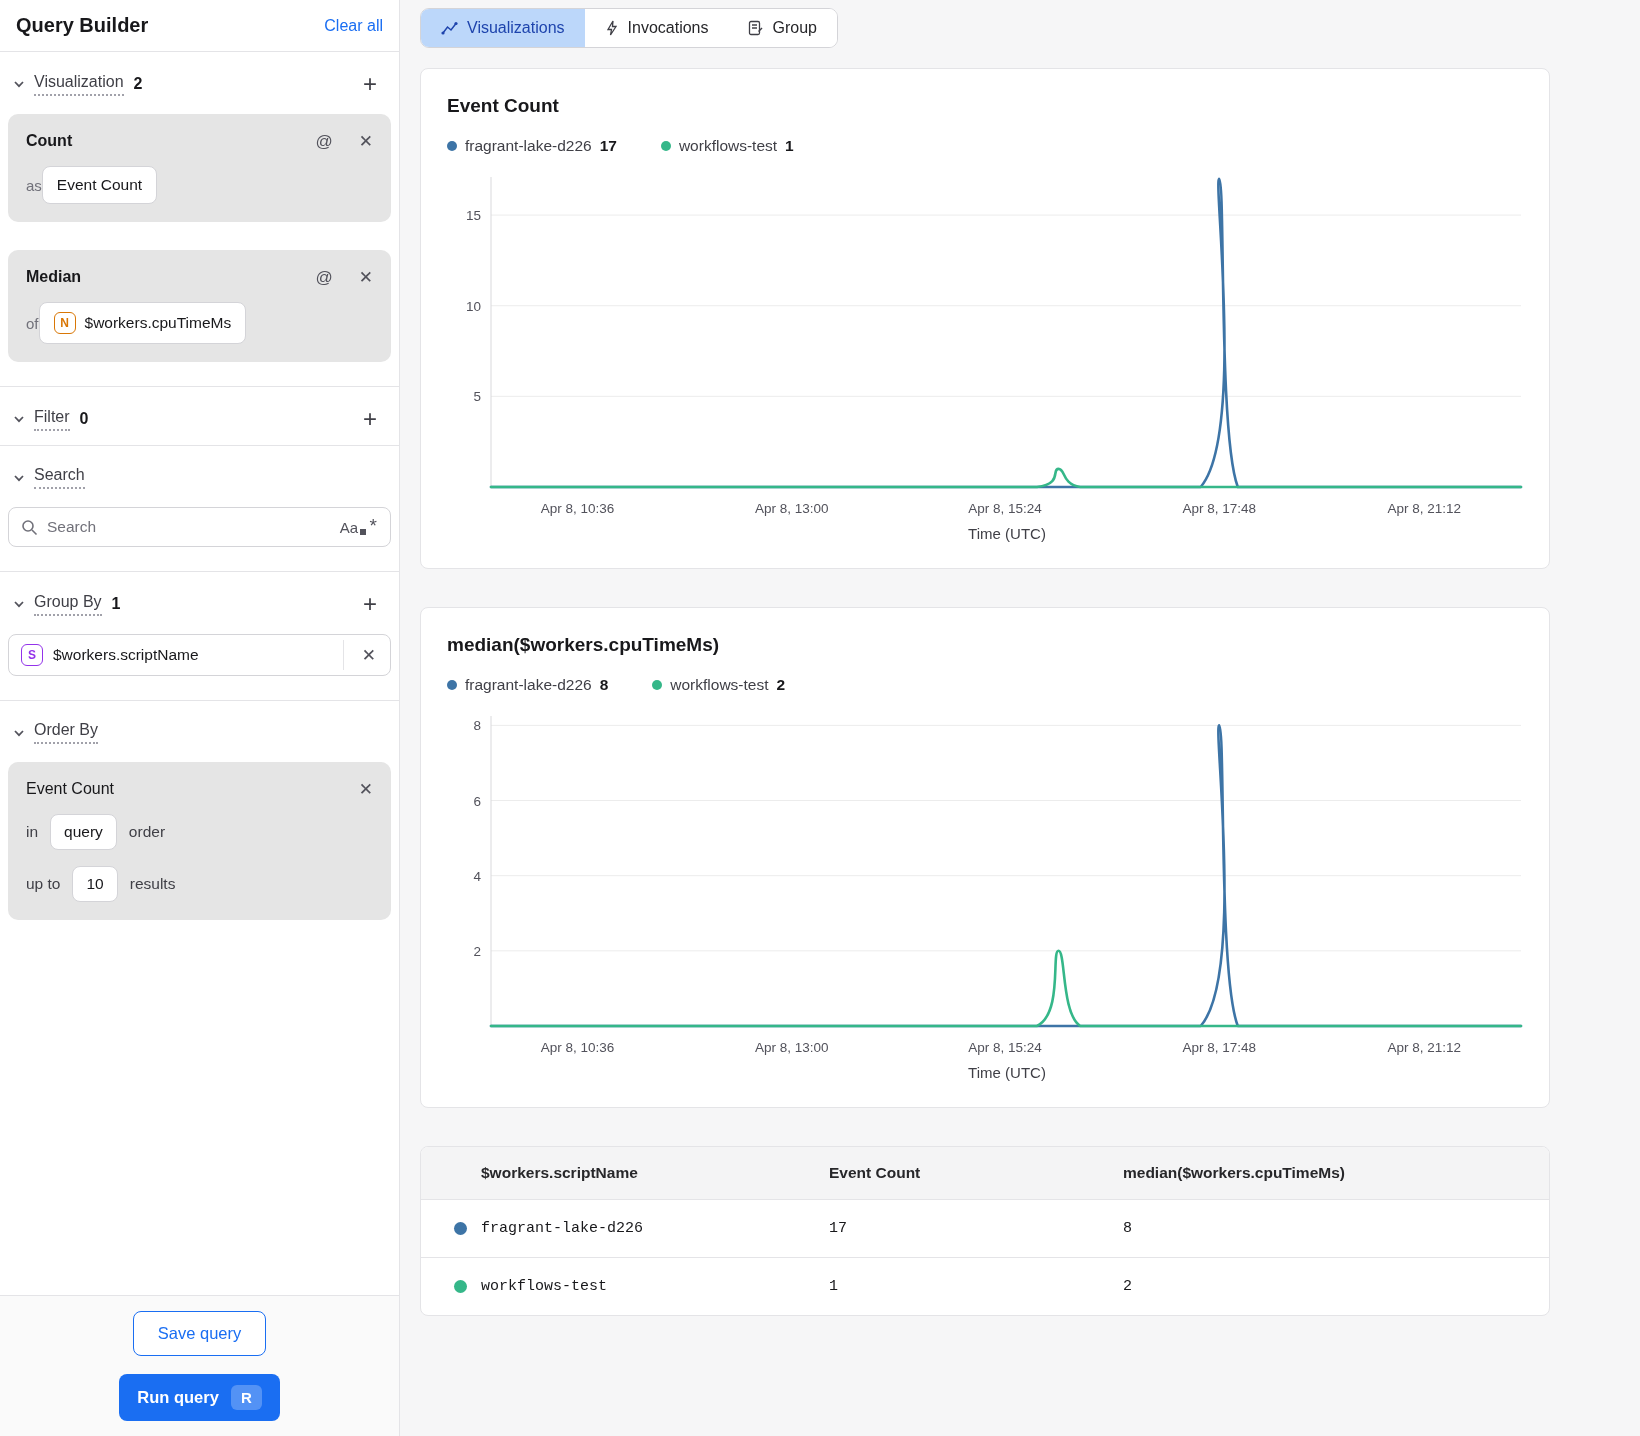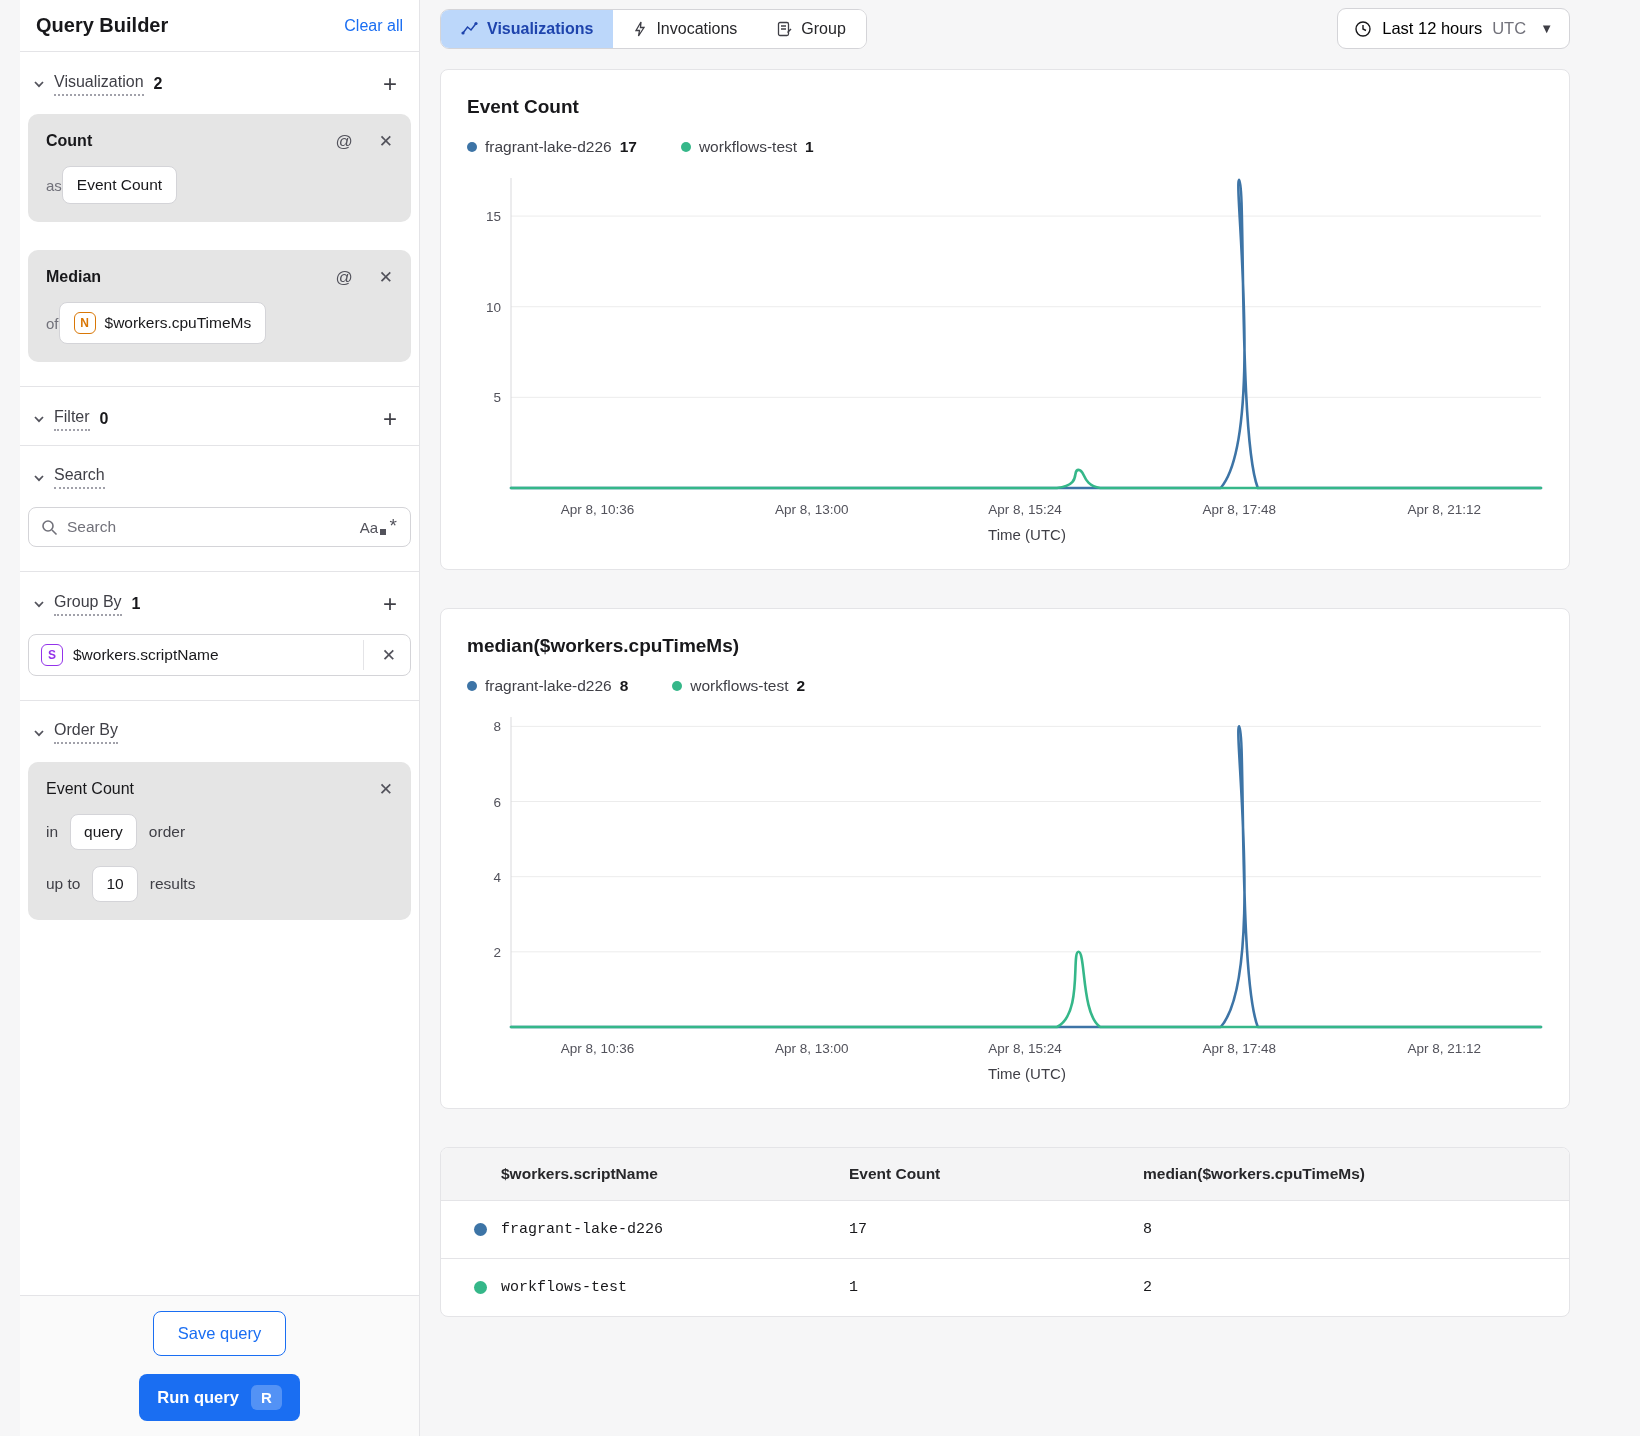--- a/index.html
+++ b/index.html
@@ -1,17 +1,17 @@
 <!DOCTYPE html>
 <html><head>
 <meta charset="utf-8">
 <style>
   * { margin:0; padding:0; box-sizing:border-box; }
   html,body { width:1640px; height:1436px; font-family:"Liberation Sans", sans-serif; background:#f6f6f7; color:#18181b; overflow:hidden; }
-  .app { display:flex; width:1640px; height:1436px;padding-left:20px; }
+  .app { display:flex; width:1640px; height:1436px; }
 
   
   .sidebar { width:400px; min-width:400px; background:#fff; border-right:1px solid #e4e4e7; display:flex; flex-direction:column; }
   .sb-header { display:flex; align-items:center; justify-content:space-between; padding:14px 16px; border-bottom:1px solid #e4e4e7; }
   .sb-title { font-size:20px; font-weight:700; }
   .link-btn { color:#1a6ef2; font-size:16px; cursor:pointer; background:none; border:none; font-family:inherit; }
   .sb-section-head { display:flex; align-items:center; padding:20px 16px 14px 12px; }
   .chev { color:#52525b; margin-right:8px; display:inline-flex; }
   .sec-label { font-size:16px; color:#3f3f46; border-bottom:2px dotted #a1a1aa; padding-bottom:3px; }
   .sec-count { font-size:16px; font-weight:700; margin-left:10px; }
@@ -42,21 +42,21 @@
   .sb-footer { margin-top:auto; border-top:1px solid #e4e4e7; background:#fafafa; padding:15px 16px; display:flex; align-items:center; gap:18px;flex-direction:column; }
   .btn-secondary { background:#fff; border:1px solid #1a6ef2; color:#1a6ef2; font-size:16.5px; border-radius:8px; padding:12px 24px; cursor:pointer; font-family:inherit; }
   .btn-primary { background:#1a6ef2; border:none; color:#fff; font-size:16.5px; font-weight:600; border-radius:8px; padding:11px 18px; cursor:pointer; display:inline-flex; align-items:center; gap:12px; flex:1; justify-content:space-between; font-family:inherit; }
   .kbd { background:rgba(255,255,255,.25); border-radius:6px; padding:4px 10px; font-size:15px; font-weight:600; }
 
   
   .main { flex:1; padding:8px 92px 0 20px; display:flex; flex-direction:column; }
   .topbar { display:flex; align-items:center; justify-content:space-between; }
   .tab-group { display:inline-flex; background:#fff; border:1px solid #d4d4d8; border-radius:9px; overflow:hidden; }
   .tab { display:inline-flex; align-items:center; gap:9px; padding:10px 20px; font-size:16px; color:#27272a; cursor:pointer; background:#fff; border:none; font-family:inherit; }
-  .tab.active { background:#bcd7fa; color:#1e44ad; font-weight:700; }
+  .tab.active { background:#bcd7fa; color:#1e44ad; font-weight:400; }
   .tab .t-ic { display:inline-flex; color:#3f3f46; }
   .tab.active .t-ic { color:#1e44ad; }
   .time-btn { display:inline-flex; align-items:center; gap:10px; background:#fff; border:1px solid #d4d4d8; border-radius:9px; padding:10px 16px; font-size:16.5px; cursor:pointer; font-family:inherit; }
   .time-zone { color:#71717a; }
   .caret { font-size:13px; color:#3f3f46; margin-left:4px; }
 
   .card { background:#fff; border:1px solid #e4e4e7; border-radius:8px; margin-top:20px; padding:26px; }
   .chart-title { font-size:19px; font-weight:700; }
   .legend { display:flex; align-items:center; gap:44px; margin-top:20px; }
   .legend-item { display:flex; align-items:center; gap:8px; font-size:15.5px; color:#3f3f46; }
@@ -250,31 +250,20 @@
               <svg width="15" height="16" viewBox="0 0 15 16" fill="none" stroke="currentColor" stroke-width="1.3">
                 <rect x="1.5" y="1.5" width="10" height="13" rx="1.5"></rect>
                 <line x1="4" y1="5" x2="9" y2="5"></line>
                 <line x1="4" y1="8" x2="9" y2="8"></line>
                 <path d="M10.5 10.5 l3 -3 l1 1 l-3 3 l-1.3 .3 z" fill="currentColor" stroke="none"></path>
               </svg>
             </span>
           <span>Group</span>
         </button>
       </div>
-      <button class="time-btn">
-        <span style="display:inline-flex">
-            <svg width="18" height="18" viewBox="0 0 18 18" fill="none" stroke="#18181b" stroke-width="1.4">
-              <circle cx="9" cy="9" r="7"></circle>
-              <polyline points="9,5 9,9 12,10.5"></polyline>
-            </svg>
-          </span>
-        <span>Last 12 hours</span>
-        <span class="time-zone">UTC</span>
-        <span class="caret">▼</span>
-      </button>
     </div>
 
     <section class="card">
       <div class="chart-title">Event Count</div>
       <div class="legend">
         <span class="legend-item">
           <span class="dot" style="background: rgb(61, 116, 166);"></span>
           <span>fragrant-lake-d226</span>
           <span class="legend-val">17</span>
         </span>

